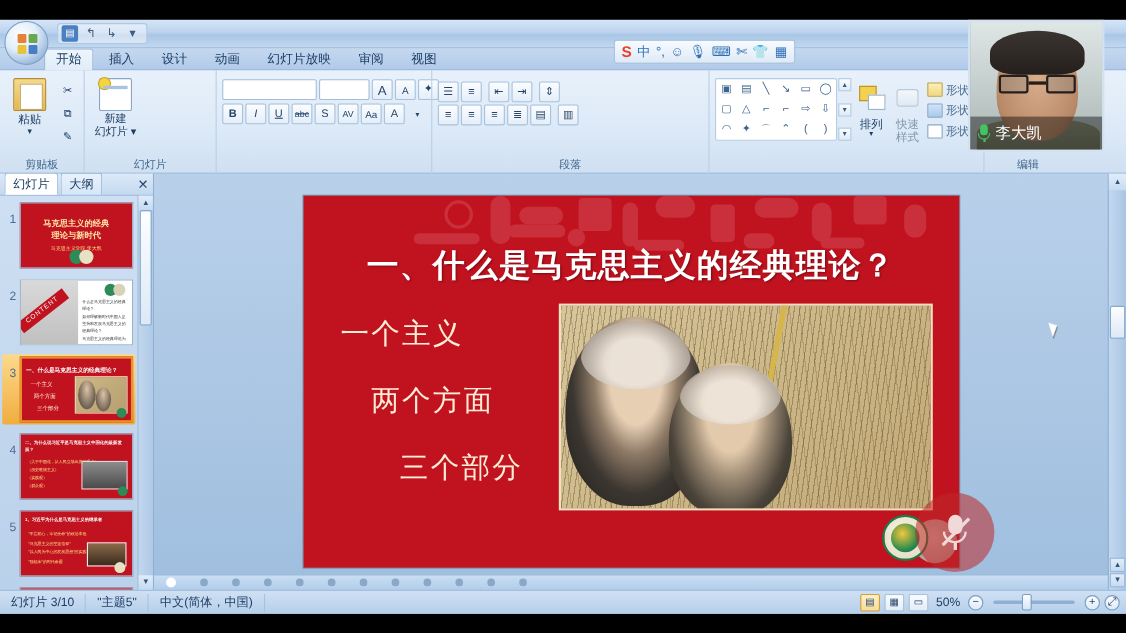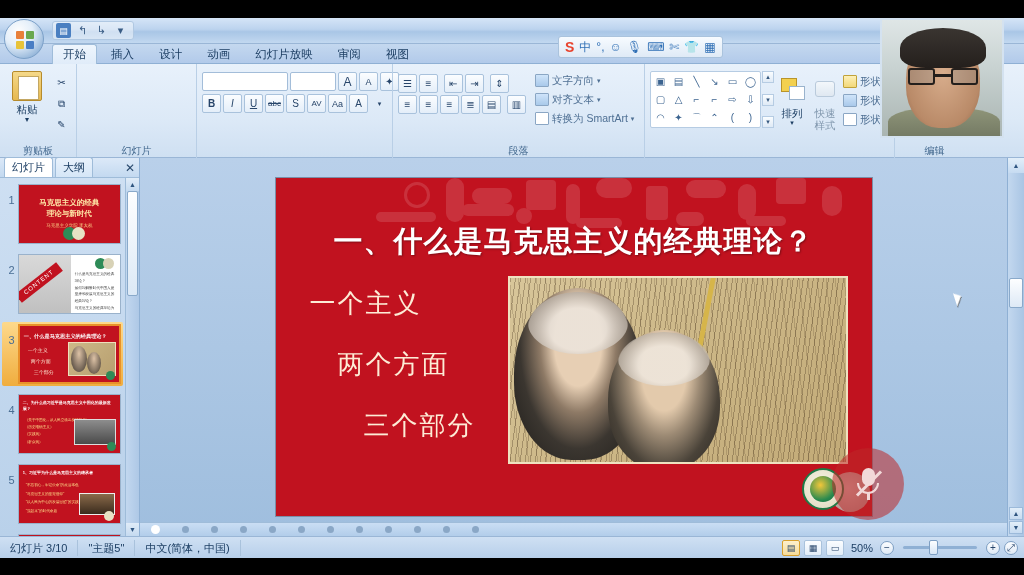--- a/index.html
+++ b/index.html
@@ -30,21 +30,21 @@
   .qat { position:absolute; left:52px; top:3px; display:flex; align-items:center; gap:4px;
       background:rgba(255,255,255,.45); border:1px solid #b0c8e2; border-radius:3px;
       padding:1px 5px 1px 3px; height:19px; }
   .qat .qi { width:15px; height:15px; display:flex; align-items:center; justify-content:center;
       font-size:11px; color:#3a5d85; }
   .qat .save { background:#4a7fc1; color:#fff; border-radius:2px; font-size:9px; }
   .title-text { position:absolute; left:0; right:0; top:4px; text-align:center;
       font-size:12px; color:#21374e; letter-spacing:.2px; white-space:nowrap; }
 
   
-  .tabs { position:relative; height:20px; padding-left:52px;
+  .tabs { position:relative; height:20px; padding-left:40px;
       background:linear-gradient(#c4d8ef,#b2caea); border-bottom:1px solid #8fb0d4; }
   .tab { display:inline-block; height:20px; line-height:19px; padding:0 10px; font-size:11.5px;
       color:#1c3e63; border-left:1px solid transparent; border-right:1px solid transparent; }
   .tab.active { background:linear-gradient(#eef5fd,#e0ecf9); border:1px solid #9fbcd9;
       border-bottom:none; border-radius:3px 3px 0 0; }
 
   
   .ribbon { position:relative; height:94px;
       background:linear-gradient(#e8f1fb 0%,#dce9f7 60%,#cfe0f2 100%);
       border-bottom:1px solid #9ab6d6; display:flex; }
@@ -279,20 +279,25 @@
             <span class="mb flat">✂</span>
             <span class="mb flat">⧉</span>
             <span class="mb flat">✎</span>
           </div>
         </div>
         <div class="glabel">剪贴板</div>
       </div>
 
       <div class="group" style="width:120px">
         <div class="gbody">
+          <div class="bigbtn" style="width:46px">
+            <span class="bigico ico-newslide"></span>
+            <span style="font-size:10px">新建</span>
+            <span style="font-size:10px">幻灯片 ▾</span>
+          </div>
         </div>
         <div class="glabel">幻灯片</div>
       </div>
 
       <div class="group" style="width:196px">
         <div class="gbody" style="flex-direction:column; gap:3px; padding-top:5px">
           <div class="minirow">
             <span class="fontbox" style="width:86px"></span>
             <span class="fontbox" style="width:46px"></span>
             <span class="mb" style="font-size:12px">A</span>
@@ -324,37 +329,20 @@
               <span class="mb" style="margin-left:4px">⇕</span>
             </div>
             <div class="minirow">
               <span class="mb">≡</span>
               <span class="mb">≡</span>
               <span class="mb">≡</span>
               <span class="mb">≣</span>
               <span class="mb">▤</span>
               <span class="mb" style="margin-left:4px">▥</span>
             </div>
-          </div>
-          <div class="smallcol" style="margin-left:6px; padding-top:0">
-            <span class="txtbtn">
-              <i class="sico r"></i>
-              <b style="font-weight:normal">文字方向</b>
-              <i style="font-size:7px">▾</i>
-            </span>
-            <span class="txtbtn">
-              <i class="sico r"></i>
-              <b style="font-weight:normal">对齐文本</b>
-              <i style="font-size:7px">▾</i>
-            </span>
-            <span class="txtbtn">
-              <i class="sico"></i>
-              <b style="font-weight:normal">转换为 SmartArt</b>
-              <i style="font-size:7px">▾</i>
-            </span>
           </div>
         </div>
         <div class="glabel">段落</div>
       </div>
 
       <div class="group" style="width:250px">
         <div class="gbody" style="padding-top:4px">
           <div class="shapegal">
             <div class="shapegrid">
               <div>▣</div>
@@ -621,20 +609,28 @@
   <div class="webcam">
     <div class="wc-bg"></div>
     <div class="wc-body"></div>
     <div class="wc-face"></div>
     <div class="wc-hair"></div>
     <div class="wc-glasses">
       <span class="lens l1"></span>
         <span class="bridge"></span>
         <span class="lens l2"></span>
     </div>
+    <div class="wc-name">
+      <span class="mic-ic">
+        <i class="cap"></i>
+          <i class="arc"></i>
+          <i class="stem"></i>
+      </span>
+      <span>李大凯</span>
+    </div>
   </div>
 
   <div class="mute-btn">
     <span class="mute-ic">
       <i class="cap"></i>
         <i class="arc"></i>
         <i class="stem"></i>
         <i class="slash"></i>
     </span>
   </div>

